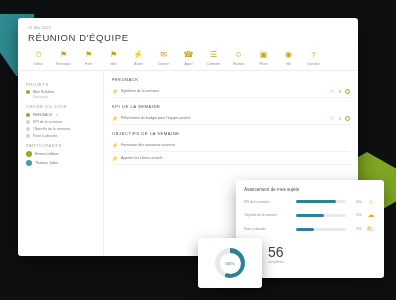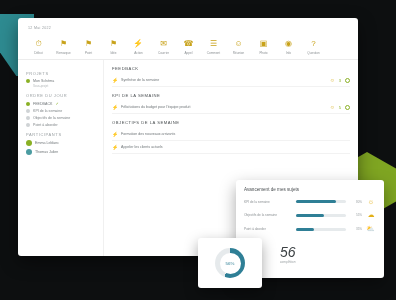--- a/index.html
+++ b/index.html
@@ -176,35 +176,36 @@
     width: 30px; height: 30px; border-radius: 50%;
     background: conic-gradient(#2f7f96 0% 56%, #e6eaec 56% 100%);
     display: flex; align-items: center; justify-content: center;
   }
   .donut-hole {
     width: 21px; height: 21px; border-radius: 50%;
     background: #fff;
     display: flex; align-items: center; justify-content: center;
     font-size: 4.4px; color: #2f7f96;
   }
-  .score-box { position: absolute; left: 280px; top: 244px; font-style: italic; }
+  .score-box { position: absolute; left: 268px; top: 244px; }
   .score-num { font-size: 14px; color: #3b4043; }
   .score-lbl { font-size: 3.2px; color: #9aa0a3; }
 </style>
 </head>
 <body>
 
 <div class="hex hex-big"></div>
 <div class="hex hex-small"></div>
 <div class="teal-shape"></div>
 
 <div class="app-card">
 
   <div class="app-header">
     <div class="app-date">12 Mai 2022</div>
+    <div class="app-title">RÉUNION D'ÉQUIPE</div>
   </div>
 
   <div class="toolbar" id="toolbar">
       <div class="tool">
         <div class="tool-ico">⏱</div>
         <div class="tool-lbl">Début</div>
       </div>
       <div class="tool">
         <div class="tool-ico">⚑</div>
         <div class="tool-lbl">Remarque</div>

